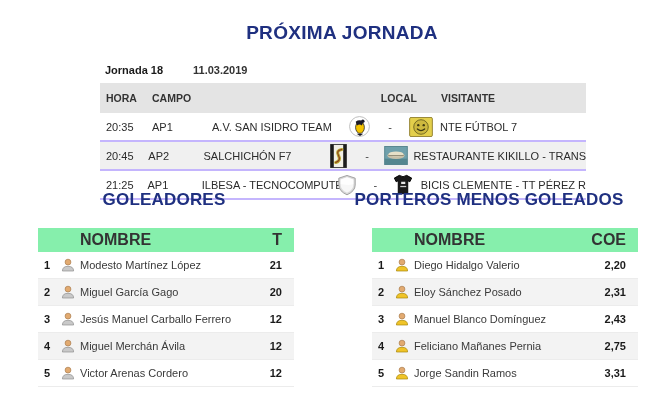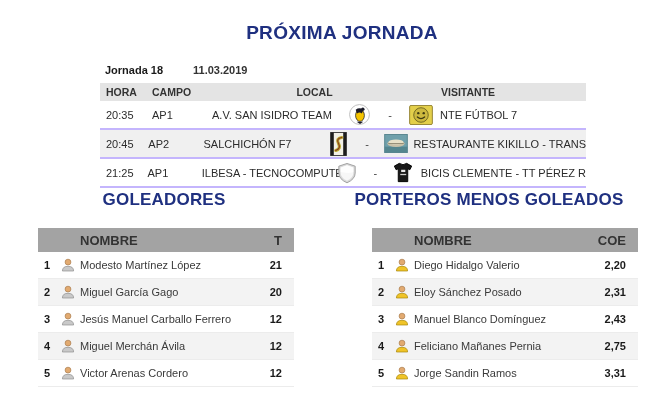--- a/index.html
+++ b/index.html
@@ -11,26 +11,26 @@
   .page-title {
     position:absolute; top:22px; left:0; width:684px; text-align:center;
     font-size:19px; font-weight:bold; color:#1f3080; letter-spacing:0.3px;
   }
   
   .fixtures { position:absolute; left:100px; top:64px; width:486px; }
   .jornada-line { display:flex; align-items:baseline; font-size:11px; height:15px; padding-left:5px; margin-bottom:4px; }
   .jornada-label { font-weight:bold; color:#1a1a1a; width:88px; }
   .jornada-date { color:#333;font-weight:bold; }
   .fx-header {
-    display:flex; align-items:center; height:18px; background:#e4e4e4;
+    display:flex; align-items:center; height:30px; background:#e4e4e4;
     font-size:10.5px; font-weight:bold; color:#333;
   }
   .fx-h-hora { width:46px; padding-left:6px; }
   .fx-h-campo { width:60px; }
-  .fx-h-local { width:205px; text-align:center; }
+  .fx-h-local { width:205px; text-align:right; }
   .fx-h-visitante { flex:1; padding-left:24px; }
   .fx-row {
     display:flex; align-items:center; height:27px; font-size:11px; color:#2b2b2b;
     border-bottom:2px solid #c4b5fd;
   }
   .fx-row.alt { background:#f0f0f0; }
   .fx-hora { width:46px; padding-left:6px; }
   .fx-campo { width:60px; }
   .fx-local-name { width:132px; text-align:left; white-space:nowrap; }
   .fx-badge { width:30px; display:flex; justify-content:center; align-items:center; }
@@ -40,22 +40,22 @@
   .stats-title {
     position:absolute; top:190px; font-size:17px; font-weight:bold;
     color:#1f3080; text-align:center; letter-spacing:0.2px;
   }
   #goleadores-title { left:26px; width:276px; }
   #porteros-title  { left:326px; width:326px; }
   .stats { position:absolute; top:228px; }
   #goleadores-table { left:38px; width:256px; }
   #porteros-table  { left:372px; width:266px; }
   .st-header {
-    display:flex; align-items:center; height:24px; background:#a3a3a3;
-    font-size:13px; font-weight:bold; color:#333;
+    display:flex; align-items:center; height:24px; background:#86efac;
+    font-size:16px; font-weight:bold; color:#333;
   }
   .st-h-gap { width:42px; }
   .st-h-name { flex:1; }
   .st-h-value { width:48px; text-align:right; padding-right:12px; }
   .st-row {
     display:flex; align-items:center; height:26px; font-size:11px;
     border-bottom:1px solid #ececec;
   }
   .st-row.alt { background:#f3f3f3; }
   .st-rank { width:18px; text-align:center; font-weight:bold; font-size:11px; color:#1a1a1a; }

